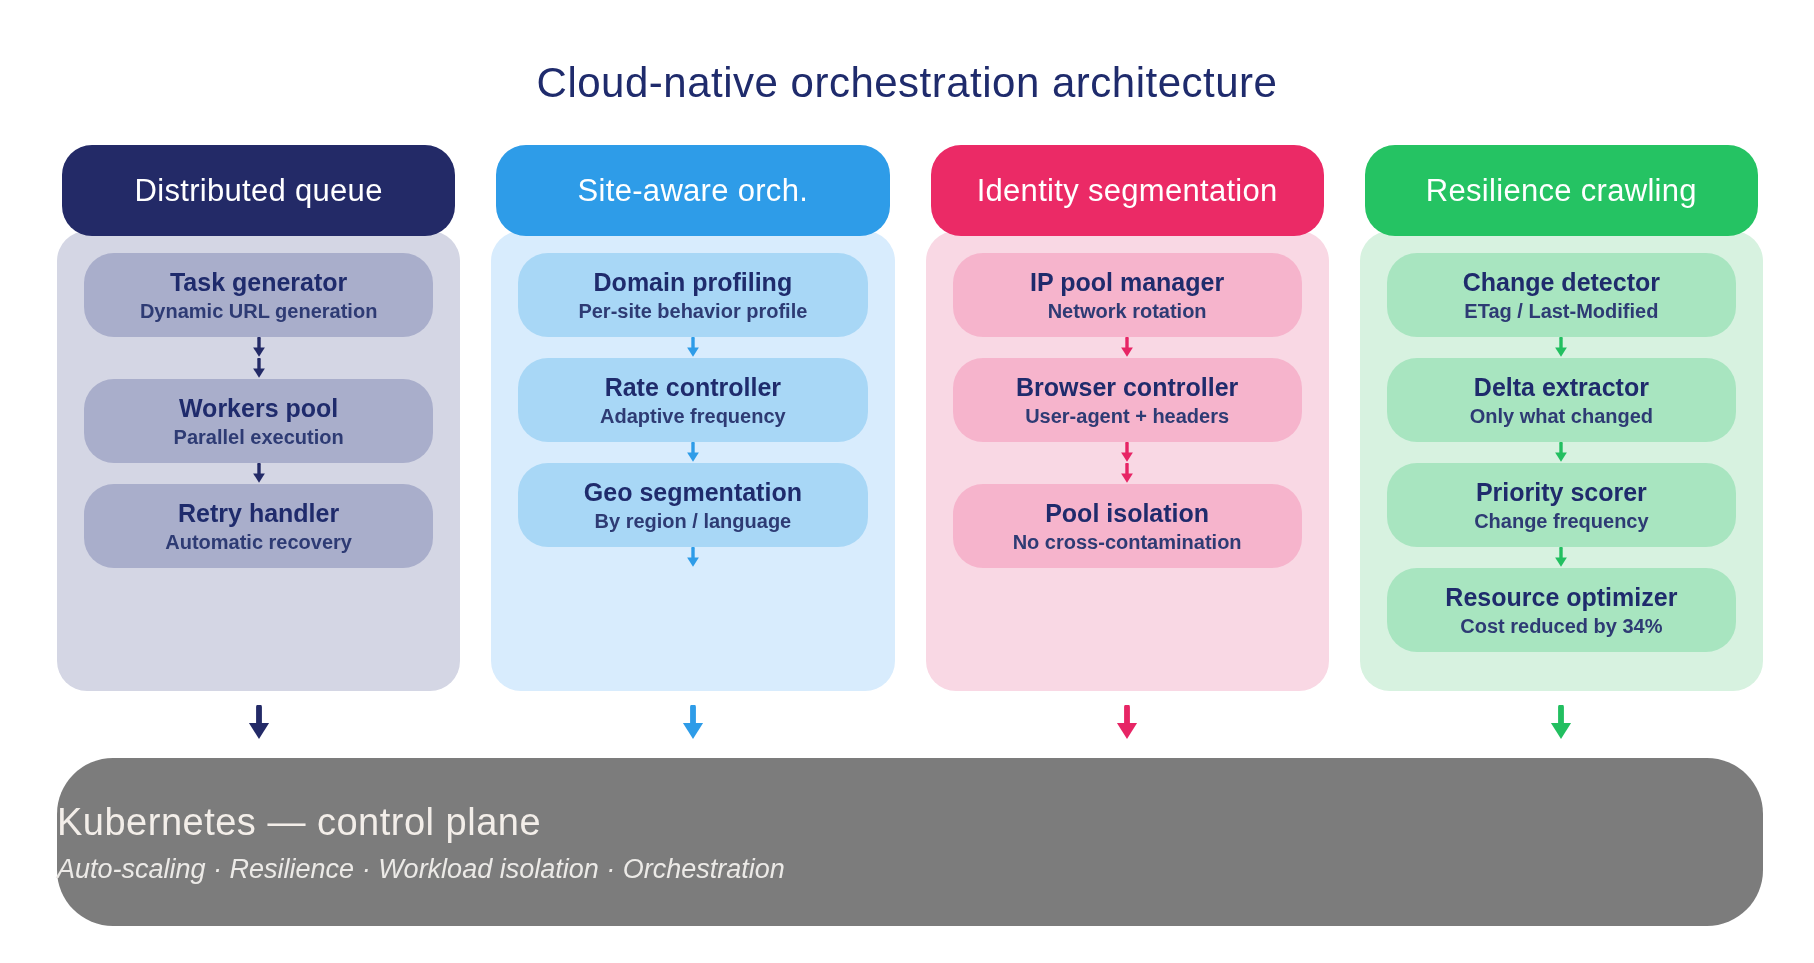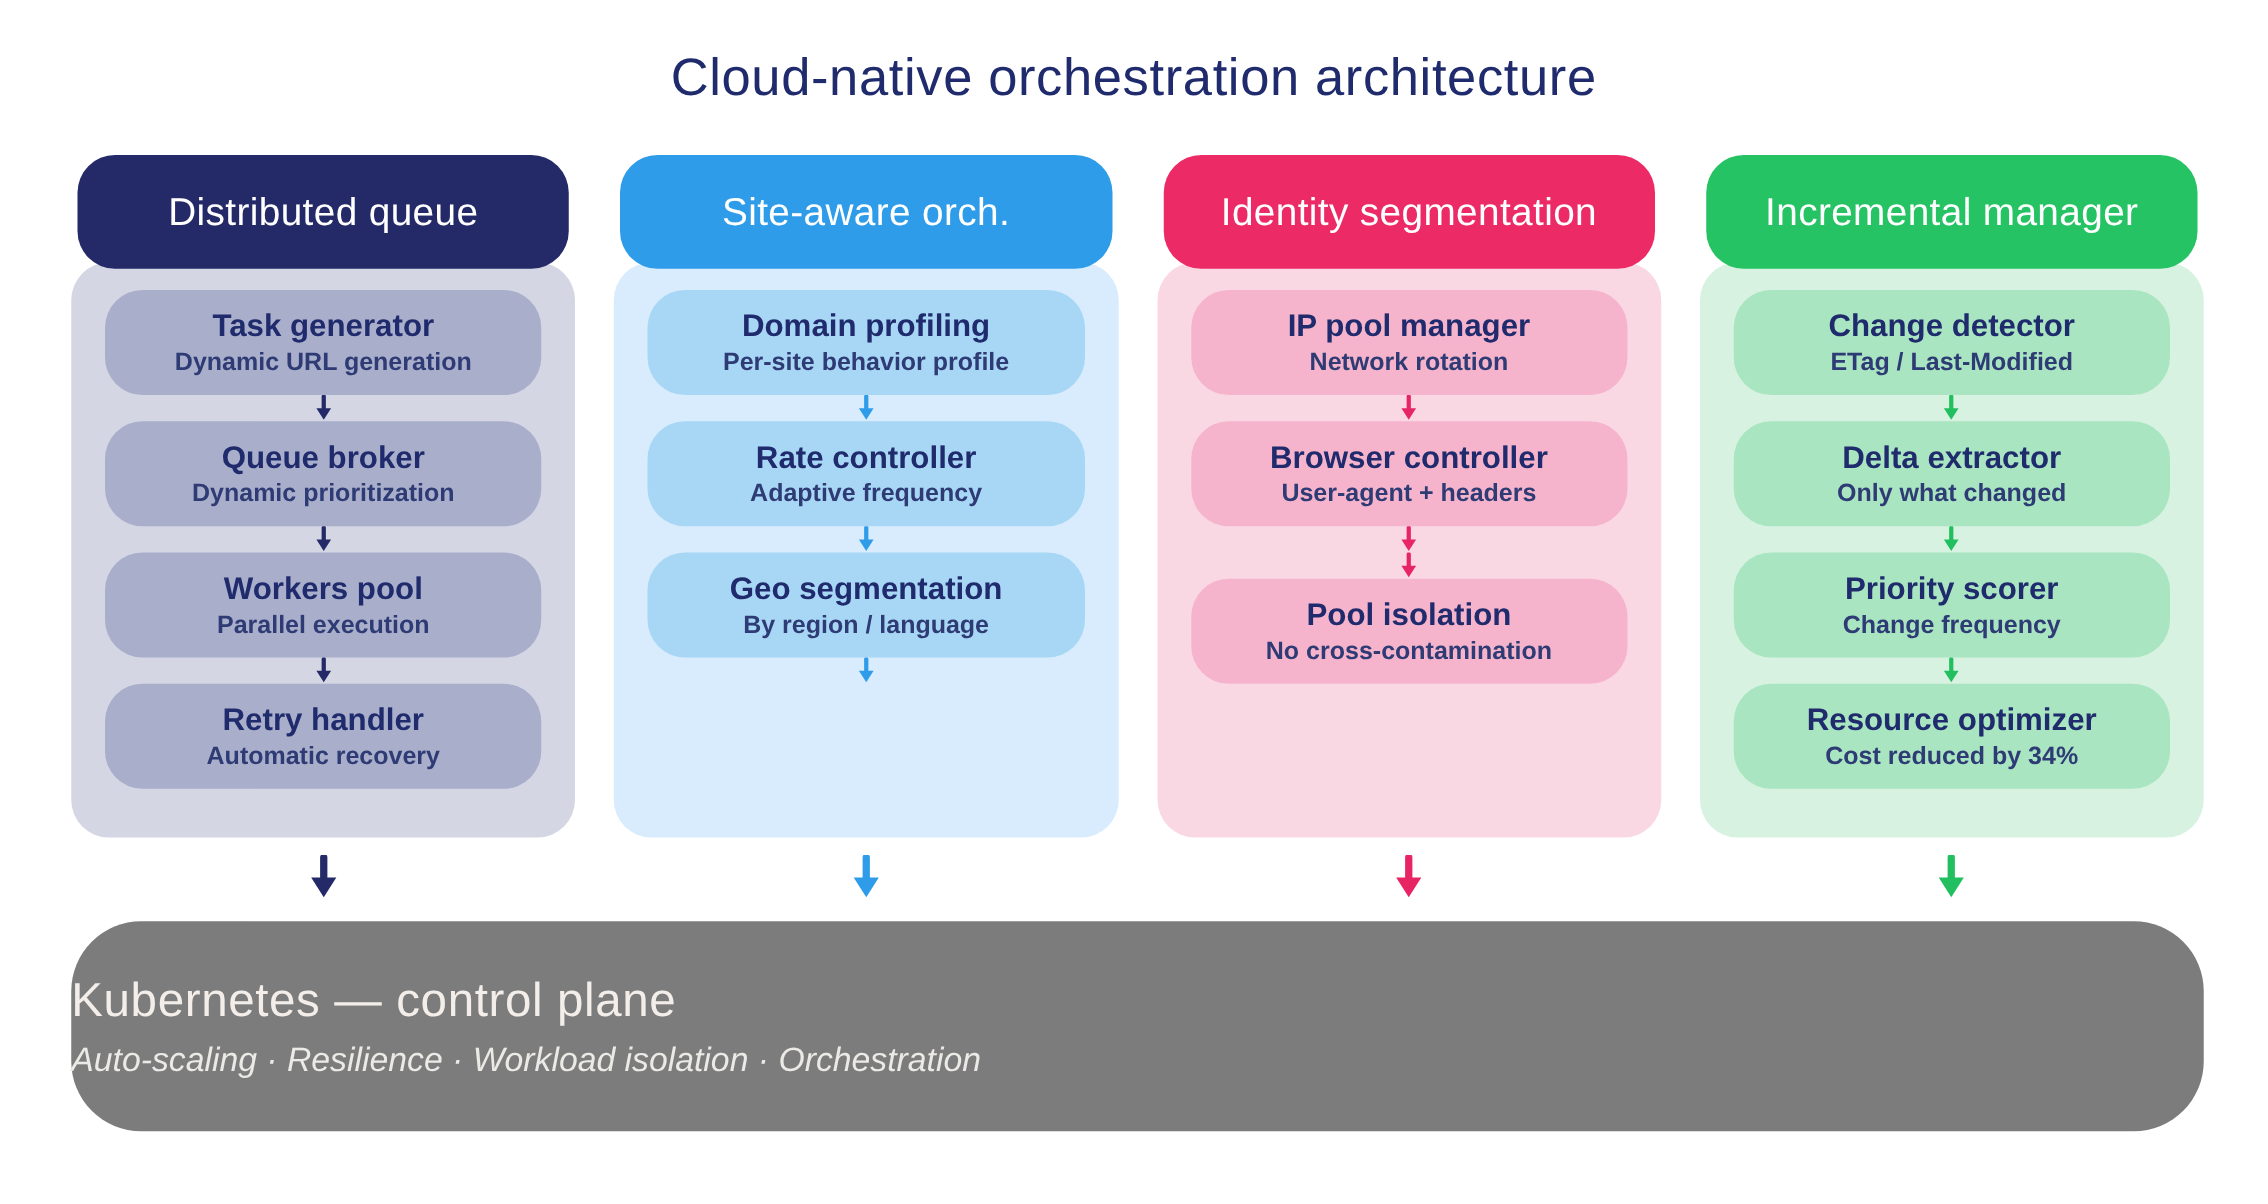--- a/index.html
+++ b/index.html
@@ -4,21 +4,21 @@
 <style>
   html,body{margin:0;padding:0;background:#ffffff;}
   body{
     width:1814px;height:963px;overflow:hidden;
     font-family:"Liberation Sans",sans-serif;
     -webkit-font-smoothing:antialiased;
   }
   .canvas{position:relative;width:1814px;height:963px;background:#fff;}
 
   .page-title{
-    margin:0;padding-top:36px;height:52px;
+    margin:0;padding-top:57px;height:52px;
     text-align:center;font-size:42px;font-weight:400;
     color:#1f2b6c;letter-spacing:.5px;line-height:52px;
   }
 
   .columns-row{
     display:flex;gap:31px;
     margin:36px 51px 0 57px;
     align-items:flex-end;
   }
   .column{flex:1;display:flex;flex-direction:column;min-width:0;}
@@ -96,24 +96,20 @@
       <div class="col-body">
         <div class="node">
           <div class="node-title">Task generator</div>
           <div class="node-subtitle">Dynamic URL generation</div>
         </div>
         <div class="arrow-slot">
             <svg width="16" height="21" viewBox="0 0 24 34">
               <use href="#arrow-glyph"></use>
             </svg>
           </div>
-        <div class="node">
-          <div class="node-title">Queue broker</div>
-          <div class="node-subtitle">Dynamic prioritization</div>
-        </div>
         <div class="arrow-slot">
             <svg width="16" height="21" viewBox="0 0 24 34">
               <use href="#arrow-glyph"></use>
             </svg>
           </div>
         <div class="node">
           <div class="node-title">Workers pool</div>
           <div class="node-subtitle">Parallel execution</div>
         </div>
         <div class="arrow-slot">
@@ -208,21 +204,21 @@
       </div>
       <div class="col-arrow">
           <svg width="26" height="36" viewBox="0 0 24 34">
             <use href="#arrow-glyph"></use>
           </svg>
         </div>
     </section>
 
     <section class="column" style="--header-bg: #25c363; --body-bg: #d7f2e0; --box-bg: #a8e5c0; --arrow: #22bf60;">
       <header class="col-header">
-        <span class="col-header-label">Incremental manager</span>
+        <span class="col-header-label">Resilience crawling</span>
       </header>
       <div class="col-body">
         <div class="node">
           <div class="node-title">Change detector</div>
           <div class="node-subtitle">ETag / Last-Modified</div>
         </div>
         <div class="arrow-slot">
             <svg width="16" height="21" viewBox="0 0 24 34">
               <use href="#arrow-glyph"></use>
             </svg>

